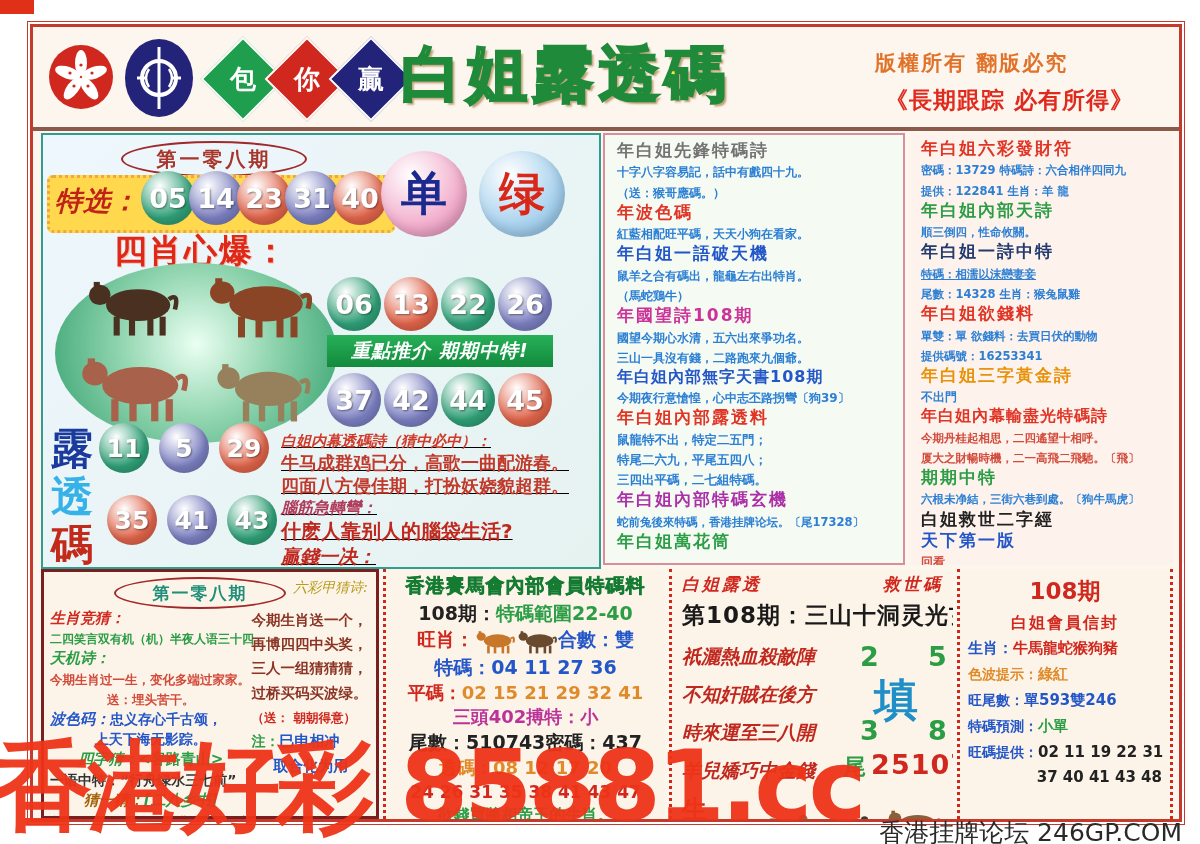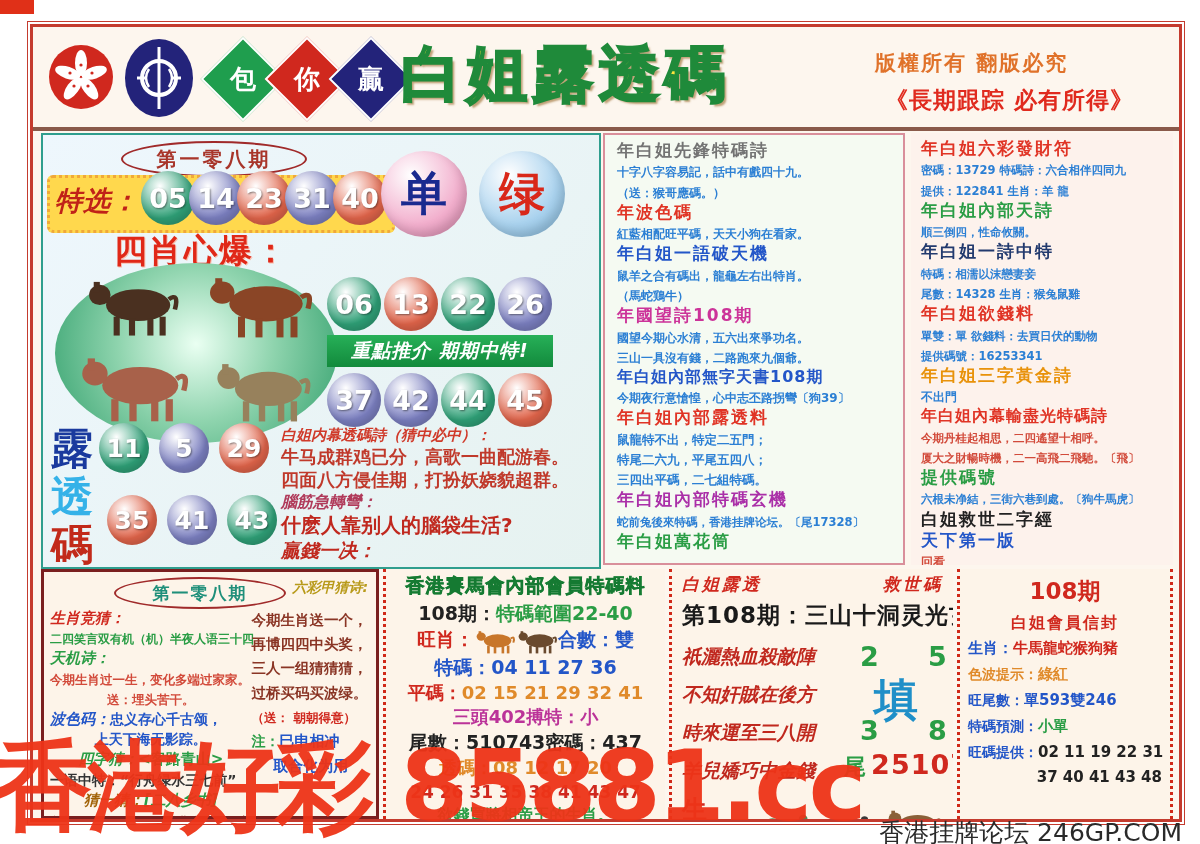--- a/index.html
+++ b/index.html
@@ -46,32 +46,32 @@
           text-shadow:1px 1px 0 #f8c0b0;margin-left:16px;}
   .animal-ellipse{position:absolute;left:12px;top:128px;width:282px;height:180px;border-radius:50%;
                   background:radial-gradient(circle at 50% 45%,#eafff2 0%,#8fd4ae 45%,#2f9e6a 100%);}
   .animal-ellipse .animal{position:absolute;}
   .balls-row{position:absolute;display:flex;gap:3px;}
   .promo-banner{position:absolute;left:284px;top:200px;width:226px;height:32px;background:linear-gradient(#27b058,#128a3c);
                 color:#fff;font-size:19px;font-weight:bold;font-style:italic;display:flex;align-items:center;justify-content:center;
                 letter-spacing:1px;white-space:nowrap;}
   .lutouma{position:absolute;left:8px;top:292px;display:flex;flex-direction:column;gap:4px;}
   .lutouma span{font-size:42px;font-weight:bold;line-height:1.05;}
-  .poem{position:absolute;left:238px;top:288px;width:314px;}
+  .poem{position:absolute;left:238px;top:294px;width:314px;text-decoration:underline;}
   .poem .rrow{line-height:1.22;margin:1.5px 0;}
   
   .bpanel{position:absolute;top:542px;height:250px;background:#fdf4e9;box-sizing:border-box;overflow:hidden;}
   .bp-left{left:8px;width:338px;border:3px solid #7a1f1f;padding:3px 6px;}
   .bp-m1{left:350px;width:282px;border-left:3px dotted #d02818;padding:4px 10px;}
   .bp-m2{left:636px;width:284px;border-left:3px dotted #d02818;padding:4px 10px;}
   .bp-right{left:924px;width:216px;border-left:3px dotted #d02818;border-right:3px dotted #d02818;padding:4px 8px;}
   .bl-head{position:relative;height:32px;}
   .bl-oval{position:absolute;left:64px;top:2px;width:168px;height:28px;border:2px solid #a02a2a;border-radius:50%;
            display:flex;align-items:center;justify-content:center;color:#1f8f7a;font-size:17px;font-weight:bold;letter-spacing:2px;}
-  .bl-title{position:absolute;right:2px;top:4px;font-size:14px;font-weight:bold;font-style:italic;color:#b89a1a;}
+  .bl-title{position:absolute;right:2px;top:4px;font-size:14px;font-weight:normal;font-style:italic;color:#b89a1a;}
   .bl-body{display:flex;}
   .bl-left{width:63%;}
   .bl-right{width:37%;}
   .bl-right .rrow{line-height:1.45;}
   .m1-title{text-align:center;font-size:19px;font-weight:bold;color:#2a9d45;letter-spacing:1px;
             -webkit-text-stroke:.6px #157a32;margin-bottom:2px;white-space:nowrap;}
   .m1-rows .rrow{line-height:1.32;}
   .m2-head{display:flex;justify-content:space-between;font-size:17px;font-weight:bold;font-style:italic;color:#d0281e;letter-spacing:3px;}
   .m2-headline{font-size:23px;font-weight:bold;color:#1a1a1a;letter-spacing:1px;margin:4px 0 6px 0;white-space:nowrap;}
   .m2-body{position:relative;height:152px;}
@@ -259,31 +259,31 @@
       <div class="rrow"><span style="color: rgb(42, 157, 69); font-size: 17px; font-weight: bold; letter-spacing: 2px;">年白姐萬花筒</span></div>
     </div>
 
   <div class="right-panel" id="right-panel">
       <div class="rrow"><span style="color: rgb(224, 52, 37); font-size: 17px; font-weight: bold; letter-spacing: 2px;">年白姐六彩發財符</span></div>
       <div class="rrow"><span style="color: rgb(43, 127, 212); font-size: 11.5px; font-weight: bold;">密碼：13729 特碼詩：六合相伴四同九</span></div>
       <div class="rrow"><span style="color: rgb(43, 127, 212); font-size: 11.5px; font-weight: bold;">提供：122841 生肖：羊 龍</span></div>
       <div class="rrow"><span style="color: rgb(42, 157, 69); font-size: 17px; font-weight: bold; letter-spacing: 2px;">年白姐內部天詩</span></div>
       <div class="rrow"><span style="color: rgb(43, 127, 212); font-size: 11.5px; font-weight: bold;">順三倒四，性命攸關。</span></div>
       <div class="rrow"><span style="color: rgb(34, 58, 110); font-size: 17px; font-weight: bold; letter-spacing: 2px;">年白姐一詩中特</span></div>
-      <div class="rrow"><span style="color: rgb(43, 127, 212); font-size: 11.5px; font-weight: bold;">特碼：相濡以沫戀妻妾</span></div>
+      <div class="rrow"><span style="color: rgb(43, 127, 212); font-size: 11.5px; font-weight: bold; text-decoration: underline;">特碼：相濡以沫戀妻妾</span></div>
       <div class="rrow"><span style="color: rgb(43, 127, 212); font-size: 11.5px; font-weight: bold;">尾數：14328 生肖：猴兔鼠雞</span></div>
       <div class="rrow"><span style="color: rgb(224, 52, 37); font-size: 17px; font-weight: bold; letter-spacing: 2px;">年白姐欲錢料</span></div>
       <div class="rrow"><span style="color: rgb(43, 127, 212); font-size: 11.5px; font-weight: bold;">單雙：單 欲錢料：去買日伏的動物</span></div>
       <div class="rrow"><span style="color: rgb(43, 127, 212); font-size: 11.5px; font-weight: bold;">提供碼號：16253341</span></div>
       <div class="rrow"><span style="color: rgb(232, 146, 10); font-size: 17px; font-weight: bold; letter-spacing: 2px;">年白姐三字黃金詩</span></div>
       <div class="rrow"><span style="color: rgb(43, 127, 212); font-size: 12px; font-weight: bold;">不出門</span></div>
       <div class="rrow"><span style="color: rgb(224, 52, 37); font-size: 16px; font-weight: bold; letter-spacing: 1px;">年白姐內幕輸盡光特碼詩</span></div>
       <div class="rrow"><span style="color: rgb(210, 74, 58); font-size: 11.5px; font-weight: bold;">今期丹桂起相思，二四遙望十相呼。</span></div>
       <div class="rrow"><span style="color: rgb(210, 74, 58); font-size: 11.5px; font-weight: bold;">厦大之財暢時機，二一高飛二飛馳。〔飛〕</span></div>
-      <div class="rrow"><span style="color: rgb(42, 157, 69); font-size: 17px; font-weight: bold; letter-spacing: 2px;">提供碼號</span></div>
+      <div class="rrow"><span style="color: rgb(42, 157, 69); font-size: 17px; font-weight: bold; letter-spacing: 2px;">期期中特</span></div>
       <div class="rrow"><span style="color: rgb(43, 127, 212); font-size: 11.5px; font-weight: bold;">六根未净結，三街六巷到處。〔狗牛馬虎〕</span></div>
       <div class="rrow"><span style="color: rgb(34, 34, 34); font-size: 17px; font-weight: bold; letter-spacing: 2px;">白姐救世二字經</span></div>
       <div class="rrow"><span style="color: rgb(35, 86, 200); font-size: 17px; font-weight: bold; letter-spacing: 2px;">天下第一版</span></div>
       <div class="rrow"><span style="color: rgb(210, 74, 58); font-size: 12px; font-weight: bold;">回看</span></div>
     </div>
 
   <div class="bpanel bp-left">
     <div class="bl-head">
       <div class="bl-oval">第一零八期</div>
       <div class="bl-title">六彩甲猜诗:</div>

